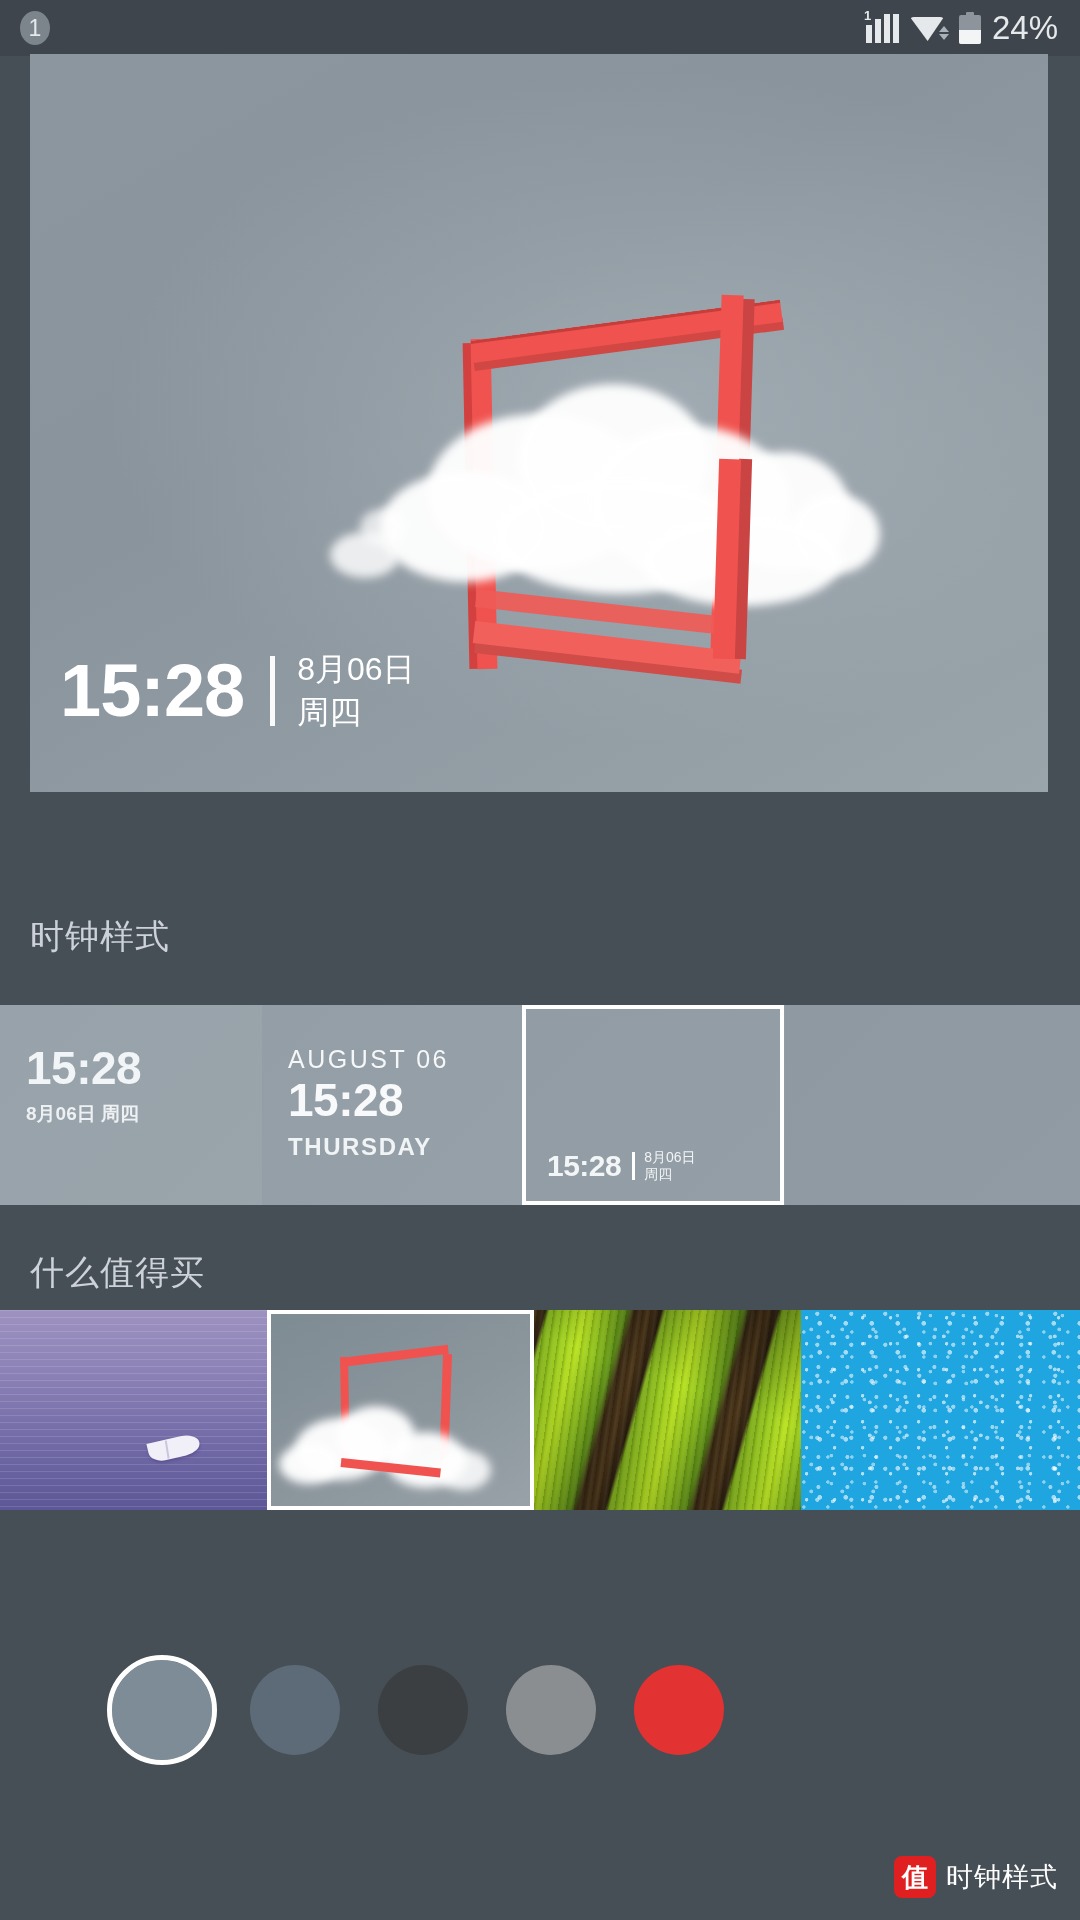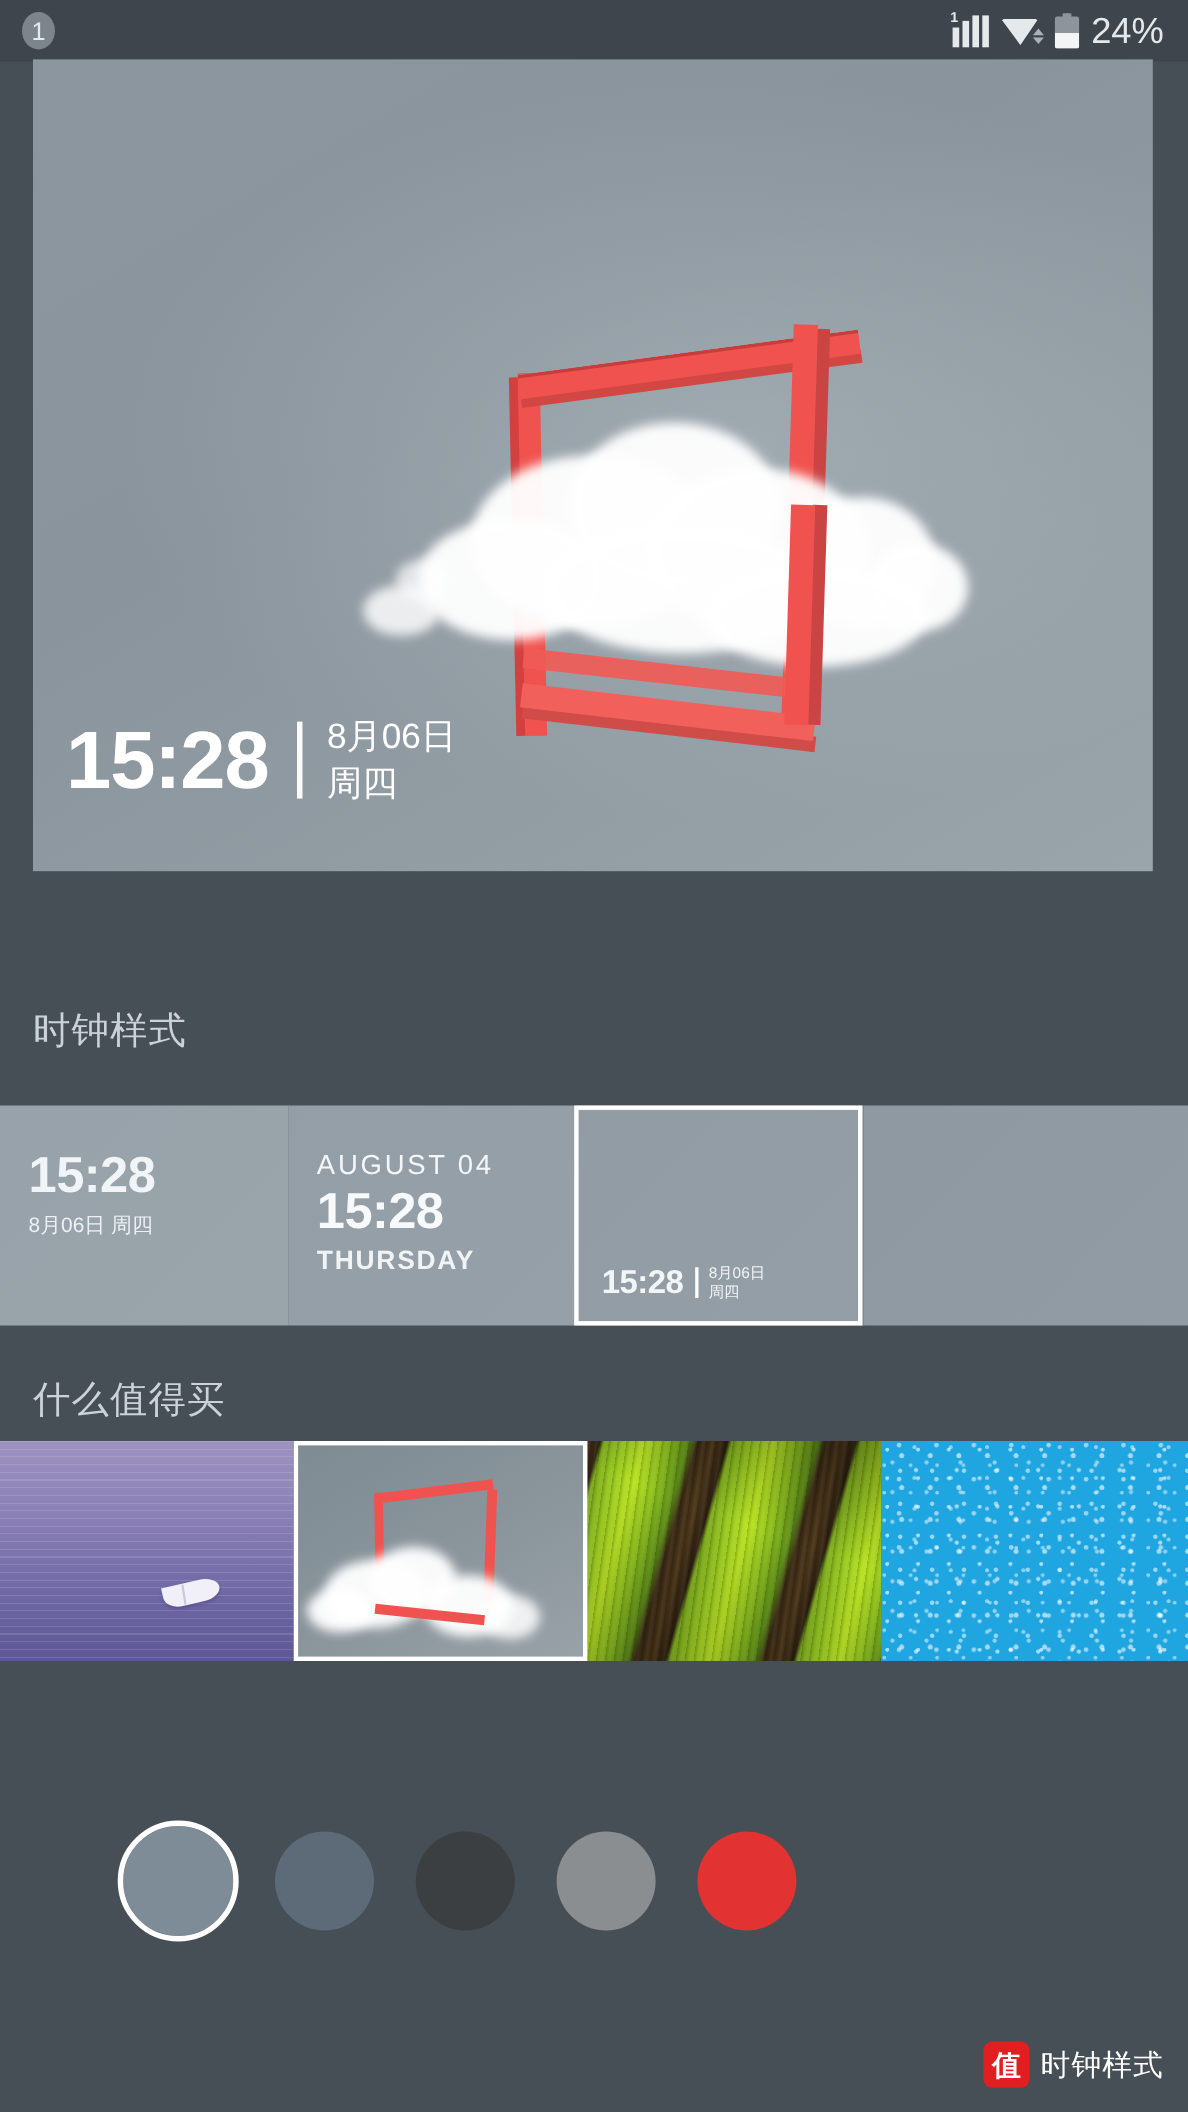--- a/index.html
+++ b/index.html
@@ -109,21 +109,21 @@
   .cs-2 { width:261px; background:linear-gradient(135deg,#949ea6 0%,#96a0a8 100%); }
   .cs-3 { width:262px; background:linear-gradient(135deg,#929ca4 0%,#949ea6 100%); }
   .cs-4 { width:295px; background:linear-gradient(135deg,#8f99a1 0%,#919ba3 100%); }
 
   .cs-selected-box {
     position:absolute; top:1005px; left:522px; width:262px; height:200px;
     border:4px solid #ffffff; box-sizing:border-box; pointer-events:none;
   }
 
   .cs1-time { position:absolute; left:26px; top:40px; font-size:46px; font-weight:700; color:#f2f5f7; line-height:1; letter-spacing:-0.5px; }
-  .cs1-date { position:absolute; left:26px; top:96px; font-size:19px; color:#eef1f3; font-weight:400; }
+  .cs1-date { position:absolute; left:26px; top:96px; font-size:19px; color:#eef1f3; font-weight:700; }
 
   .cs2-top  { position:absolute; left:26px; top:40px; font-size:25px; color:#f5f7f8; font-weight:500; letter-spacing:2.5px; }
   .cs2-time { position:absolute; left:26px; top:72px; font-size:46px; font-weight:700; color:#f7f9fa; line-height:1; letter-spacing:-0.5px; }
   .cs2-day  { position:absolute; left:26px; top:128px; font-size:24px; color:#f1f4f5; font-weight:600; letter-spacing:1.6px; }
 
   .cs3-row { position:absolute; left:24px; bottom:22px; display:flex; align-items:center; }
   .cs3-time { font-size:30px; font-weight:700; color:#f3f6f7; line-height:1; letter-spacing:-0.5px; }
   .cs3-div { width:3px; height:28px; background:#ffffff; margin:0 9px 0 11px; }
   .cs3-date { display:flex; flex-direction:column; gap:1px; }
   .cs3-date span { font-size:14px; color:#f2f5f6; line-height:1.18; font-weight:500; }
@@ -300,21 +300,21 @@
   <div class="section-title" id="clock-heading">时钟样式</div>
 
   <div class="clock-strip">
 
     <div class="cs-item cs-1">
       <div class="cs1-time">15:28</div>
       <div class="cs1-date">8月06日  周四</div>
     </div>
 
     <div class="cs-item cs-2">
-      <div class="cs2-top">AUGUST 04</div>
+      <div class="cs2-top">AUGUST 06</div>
       <div class="cs2-time">15:28</div>
       <div class="cs2-day">THURSDAY</div>
     </div>
 
     <div class="cs-item cs-3">
       <div class="cs3-row">
         <div class="cs3-time">15:28</div>
         <div class="cs3-div"></div>
         <div class="cs3-date">
           <span>8月06日</span>

